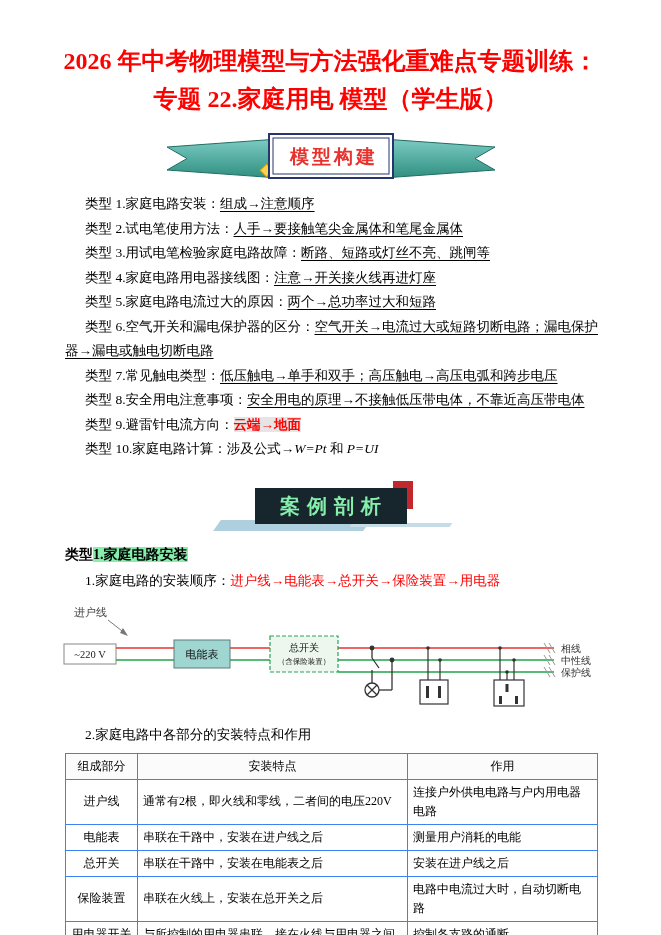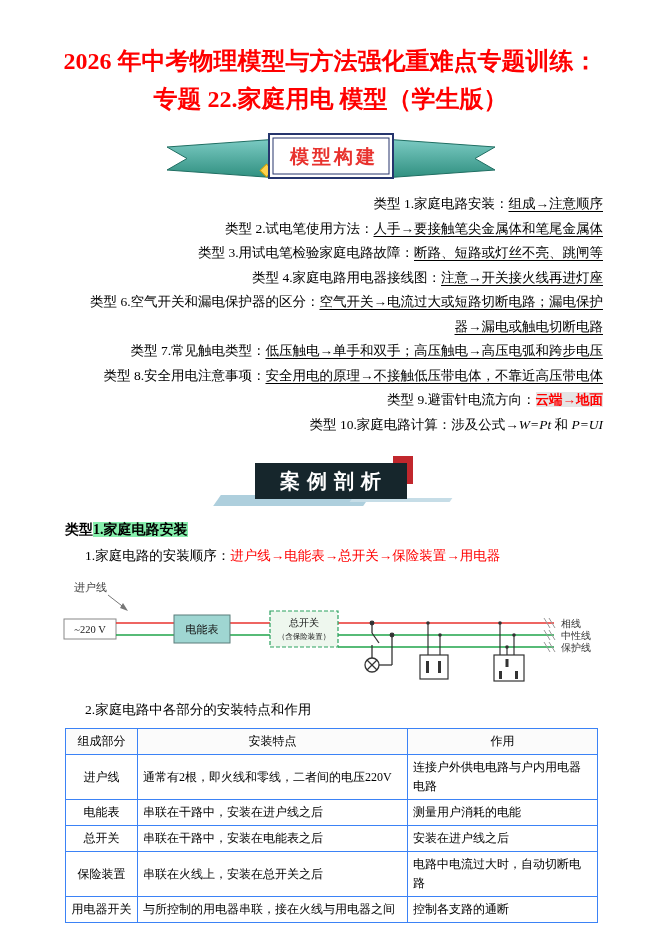--- a/index.html
+++ b/index.html
@@ -4,30 +4,30 @@
 <style>
   html,body{margin:0;padding:0;background:#ffffff;}
   .page{
     width:661px;height:935px;margin:0 auto;background:#fff;position:relative;
     font-family:"Liberation Serif","DejaVu Serif",serif;color:#000;
     box-sizing:border-box;padding-top:42px;overflow:hidden;
   }
   .title{font-size:24px;font-weight:700;color:#ff0000;text-align:center;line-height:38px;}
   .ribbon-wrap{width:340px;margin:12px auto 8px;}
   .ribbon-wrap svg{display:block;}
-  .mlist{margin:10px 58px 0 65px;text-align:right;}
+  .mlist{margin:10px 58px 0 65px;}
   .mi{margin:0;font-size:13.5px;line-height:24.5px;text-indent:20px;}
   .u{text-decoration:underline;text-underline-offset:3px;}
   .hl{background:#e5e5e5;color:#ff0000;font-weight:700;}
   .fm{font-style:italic;font-family:"Liberation Serif",serif;}
   .case-banner{position:relative;width:220px;height:46px;margin:26px auto 10px;}
   .cb-wave{position:absolute;left:-4px;bottom:3px;width:150px;height:11px;background:#aecfdd;transform:skewX(-35deg);}
   .cb-wave2{position:absolute;left:130px;bottom:7px;width:100px;height:4px;background:#c6dde7;transform:skewX(-35deg);}
   .cb-red{position:absolute;right:28px;top:-7px;width:20px;height:28px;background:#c1272d;}
-  .cb-box{position:absolute;left:34px;top:0;width:152px;height:36px;background:#16262c;color:#ffffff;
+  .cb-box{position:absolute;left:34px;top:0;width:152px;height:36px;background:#16262c;color:#86efac;
     font-size:20px;font-weight:700;letter-spacing:7px;text-align:center;line-height:36px;
     padding-left:7px;box-sizing:border-box;}
   .sec-head{margin:10px 0 2px 65px;font-size:14px;font-weight:700;line-height:22px;}
   .sh-green{background:#86efac;}
   .sub-item{margin:3px 58px 3px 85px;font-size:13.5px;line-height:24px;}
   .red{color:#ff0000;}
   .diagram{margin:2px 0 0 62px;}
   table.spec{border-collapse:collapse;margin:6px 0 0 65px;width:533px;font-size:12px;table-layout:fixed;}
   table.spec th,table.spec td{border:1px solid #3b82f6;padding:3px 5px;line-height:19px;vertical-align:middle;}
   table.spec th{font-weight:400;text-align:center;background:#fbfbfb;}
@@ -64,20 +64,21 @@
         <text x="173" y="33" text-anchor="middle" font-size="19" font-weight="bold" fill="#e8322e" letter-spacing="3">模型构建</text>
       </g>
     </svg>
   </div>
 
   <div class="mlist">
     <p class="mi"><span>类型 1.家庭电路安装：</span><span class="u">组成→注意顺序</span></p>
     <p class="mi"><span>类型 2.试电笔使用方法：</span><span class="u">人手→要接触笔尖金属体和笔尾金属体</span></p>
     <p class="mi"><span>类型 3.用试电笔检验家庭电路故障：</span><span class="u">断路、短路或灯丝不亮、跳闸等</span></p>
     <p class="mi"><span>类型 4.家庭电路用电器接线图：</span><span class="u">注意→开关接火线再进灯座</span></p>
+    <p class="mi"><span>类型 5.家庭电路电流过大的原因：</span><span class="u">两个→总功率过大和短路</span></p>
     <p class="mi"><span>类型 6.空气开关和漏电保护器的区分：</span><span class="u">空气开关→电流过大或短路切断电路；漏电保护器→漏电或触电切断电路</span></p>
     <p class="mi"><span>类型 7.常见触电类型：</span><span class="u">低压触电→单手和双手；高压触电→高压电弧和跨步电压</span></p>
     <p class="mi"><span>类型 8.安全用电注意事项：</span><span class="u">安全用电的原理→不接触低压带电体，不靠近高压带电体</span></p>
     <p class="mi"><span>类型 9.避雷针电流方向：</span><span class="hl">云端→地面</span></p>
     <p class="mi"><span>类型 10.家庭电路计算：</span><span>涉及公式→</span><i class="fm">W=Pt</i><span> 和 </span><i class="fm">P=UI</i></p>
   </div>
 
   <div class="case-banner">
     <div class="cb-wave"></div>
     <div class="cb-wave2"></div>

